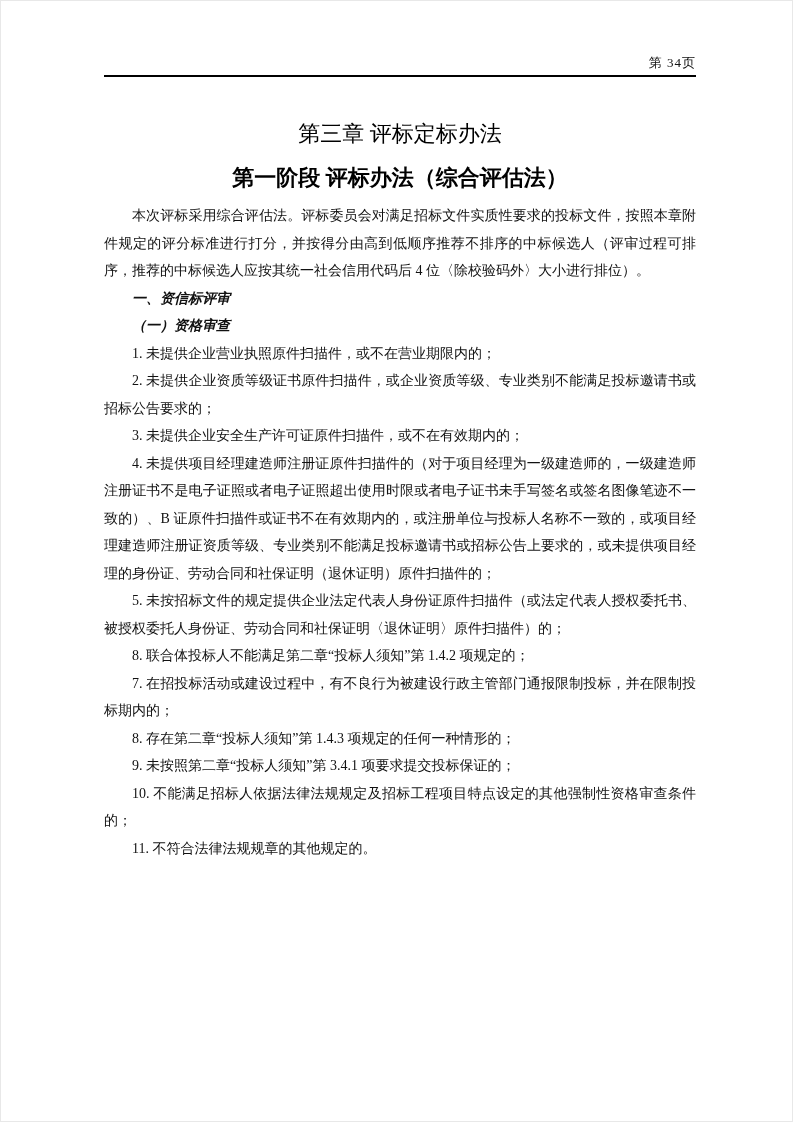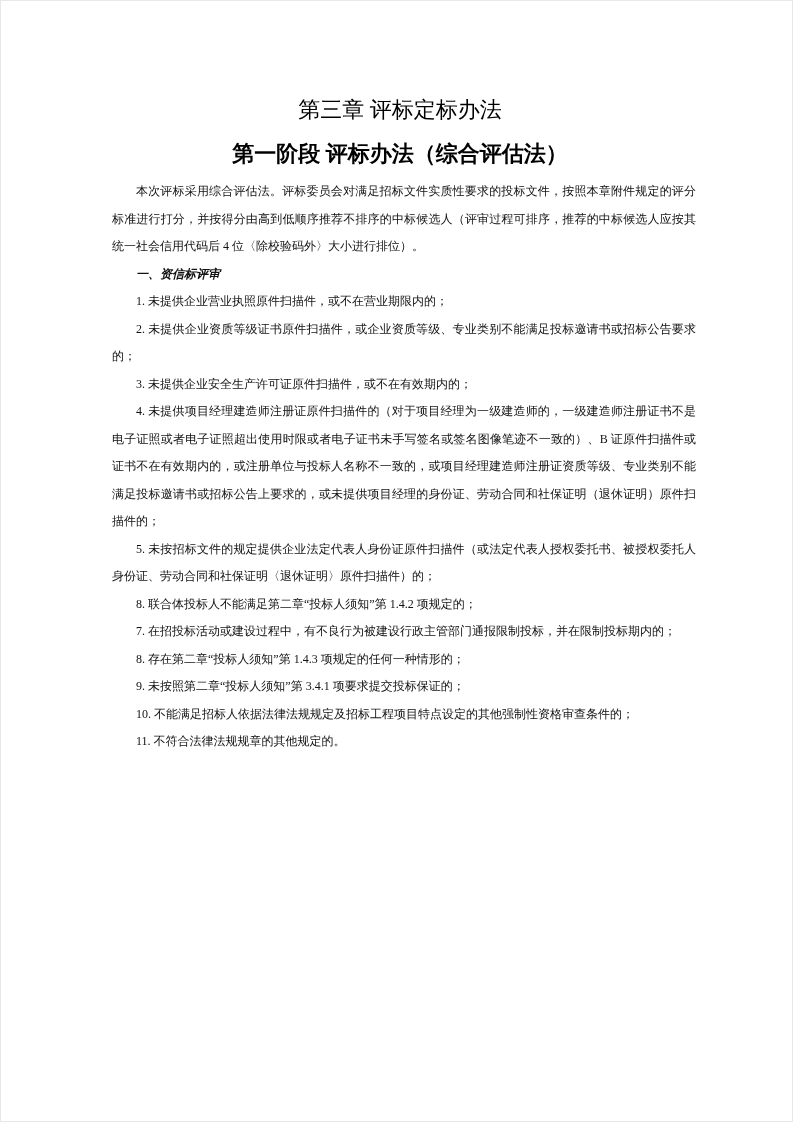--- a/index.html
+++ b/index.html
@@ -40,50 +40,53 @@
   .stage-title {
     margin: 14px 0 0 0;
     text-align: center;
     font-size: 22px;
     line-height: 30px;
     font-weight: bold;
     color: #000000;
   }
   .doc-body {
     margin-top: 9px;
-    font-size: 12px;
+    font-size: 14px;
     line-height: 27.5px;
     text-align: justify;
     text-justify: inter-ideograph;
-    margin-left: 8px;
   }
   .doc-body p {
     margin: 0;
     text-indent: 2em;
   }
   .doc-body p.heading {
     font-weight: bold;
   }
   .doc-body span.bold {
     font-weight: bold;
     font-style: italic;
   }
 </style>
 </head>
 <body>
 
 <div class="page">
+  <div class="page-header">
+    <span class="page-number">第 34页</span>
+  </div>
 
   <h1 class="chapter-title">第三章 评标定标办法</h1>
 
   <h2 class="stage-title">第一阶段 评标办法（综合评估法）</h2>
 
   <div class="doc-body">
       <p class="body"><span>本次评标采用综合评估法。评标委员会对满足招标文件实质性要求的投标文件，按照本章附件规定的评分标准进行打分，并按得分由高到低顺序推荐不排序的中标候选人（评审过程可排序，推荐的中标候选人应按其统一社会信用代码后 4 位〈除校验码外〉大小进行排位）。</span></p>
       <p class="heading"><span class="bold">一、资信标评审</span></p>
+      <p class="heading"><span class="bold">（一）资格审查</span></p>
       <p class="body"><span>1. 未提供企业营业执照原件扫描件，或不在营业期限内的；</span></p>
       <p class="body"><span>2. 未提供企业资质等级证书原件扫描件，或企业资质等级、专业类别不能满足投标邀请书或招标公告要求的；</span></p>
       <p class="body"><span>3. 未提供企业安全生产许可证原件扫描件，或不在有效期内的；</span></p>
       <p class="body"><span>4. 未提供项目经理建造师注册证原件扫描件的（对于项目经理为一级建造师的，一级建造师注册证书不是电子证照或者电子证照超出使用时限或者电子证书未手写签名或签名图像笔迹不一致的）、B 证原件扫描件或证书不在有效期内的，或注册单位与投标人名称不一致的，或项目经理建造师注册证资质等级、专业类别不能满足投标邀请书或招标公告上要求的，或未提供项目经理的身份证、劳动合同和社保证明（退休证明）原件扫描件的；</span></p>
       <p class="body"><span>5. 未按招标文件的规定提供企业法定代表人身份证原件扫描件（或法定代表人授权委托书、被授权委托人身份证、劳动合同和社保证明〈退休证明〉原件扫描件）的；</span></p>
       <p class="body"><span>8. 联合体投标人不能满足第二章“投标人须知”第 1.4.2 项规定的；</span></p>
       <p class="body"><span>7. 在招投标活动或建设过程中，有不良行为被建设行政主管部门通报限制投标，并在限制投标期内的；</span></p>
       <p class="body"><span>8. 存在第二章“投标人须知”第 1.4.3 项规定的任何一种情形的；</span></p>
       <p class="body"><span>9. 未按照第二章“投标人须知”第 3.4.1 项要求提交投标保证的；</span></p>
       <p class="body"><span>10. 不能满足招标人依据法律法规规定及招标工程项目特点设定的其他强制性资格审查条件的；</span></p>

